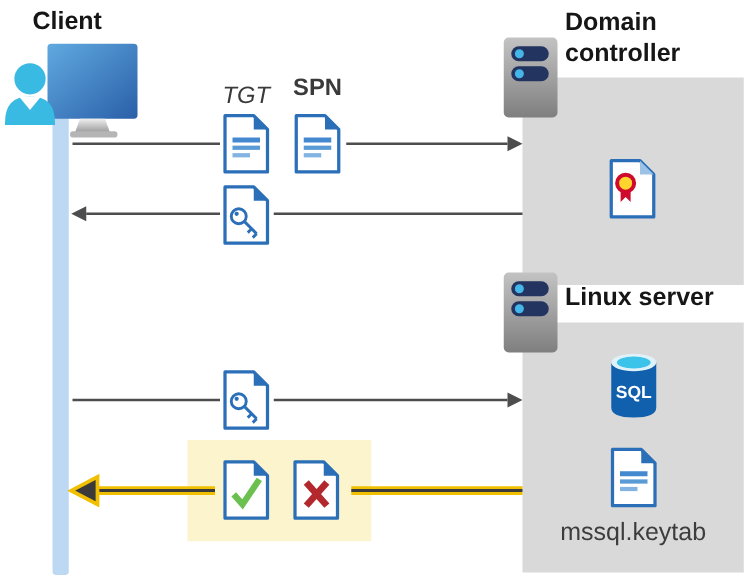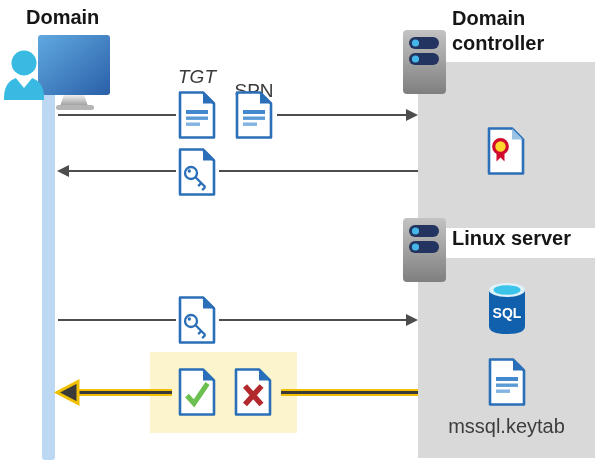--- a/index.html
+++ b/index.html
@@ -174,20 +174,20 @@
   </svg>
 
   <svg class="abs icon" style="left:487px;top:357px;" width="40" height="50" viewBox="0 0 40 50">
     <path d="M3 2.5 L26 2.5 L37 13.5 L37 47.5 L3 47.5 Z" fill="#ffffff" stroke="#2a6fb8" stroke-width="2.6" stroke-linejoin="round"></path>
     <polygon points="26,2.5 37,13.5 26,13.5" fill="#2a6fb8"></polygon>
     <rect x="9" y="20" width="22" height="4" fill="#4489cf"></rect>
     <rect x="9" y="26.5" width="22" height="3.4" fill="#5b9bd5"></rect>
     <rect x="9" y="32.5" width="14" height="3.4" fill="#82b3e3"></rect>
   </svg>
 
-  <div class="abs section-label" style="left:26px;top:5px;">Domain</div>
+  <div class="abs section-label" style="left:26px;top:5px;">Client</div>
   <div class="abs section-label" style="left:452px;top:226px;width:148px;white-space:nowrap;">Linux server</div>
   <div class="abs section-label" style="left:452px;top:6px;width:140px;">Domain controller</div>
   <div class="abs small-label" style="left:167px;top:66px;width:60px;font-style:italic;">TGT</div>
-  <div class="abs small-label" style="left:224px;top:80px;width:60px;">SPN</div>
+  <div class="abs small-label" style="left:224px;top:60px;width:60px;font-weight:bold;">SPN</div>
   <div class="abs caption" style="left:418px;top:415px;width:177px;">mssql.keytab</div>
 
 </div>
 
 </body></html>

